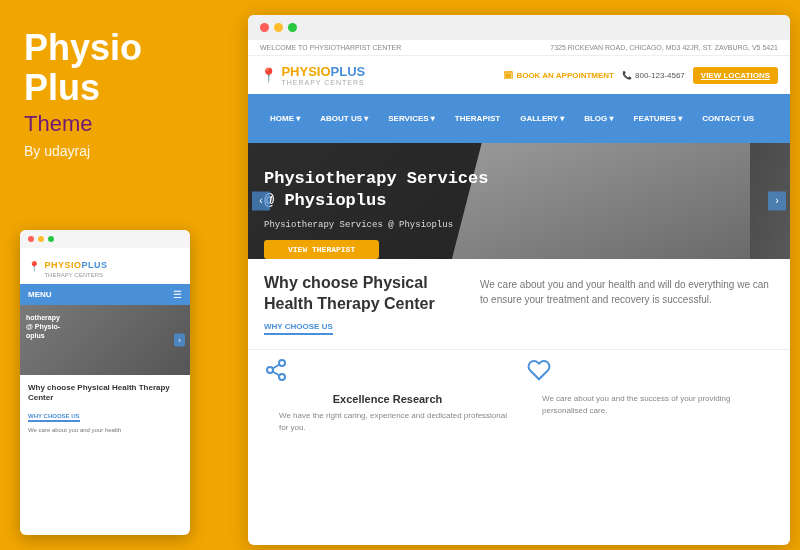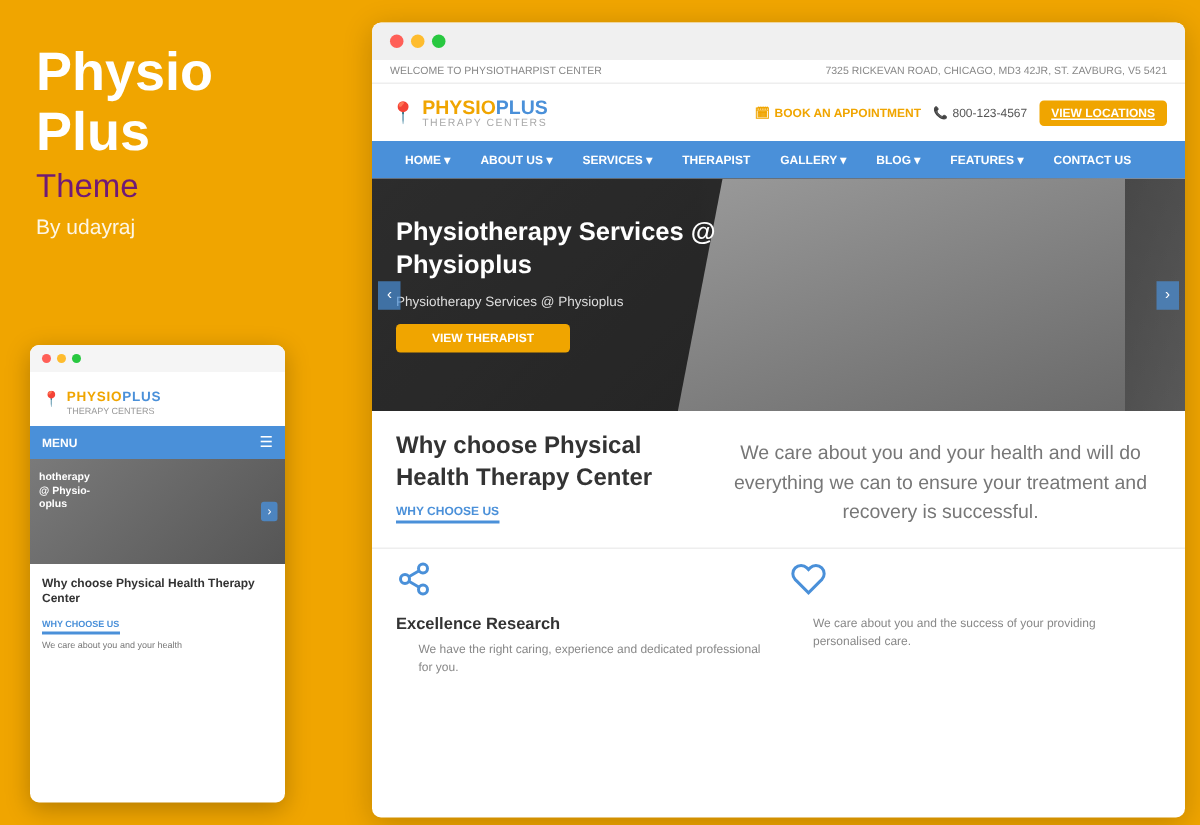--- a/index.html
+++ b/index.html
@@ -171,40 +171,41 @@
       font-size: 8px;
       font-weight: bold;
       padding: 4px 8px;
       border-radius: 3px;
       cursor: pointer;
       text-decoration: underline;
     }
 
     .site-nav {
       background: #4a90d9;
-      padding: 0 12px;
+      padding: 12px 12px;
       display: flex; align-items: center; gap: 0;
     }
     .nav-item {
       color: #fff;
       font-size: 8px;
       font-weight: bold;
       padding: 8px 10px;
       cursor: pointer;
       display: flex; align-items: center; gap: 2px;
       white-space: nowrap;
     }
 
     
     .site-hero {
       position: relative;
-      height: 155px;
+      height: 116px;
       background: linear-gradient(to right, rgba(40,40,40,0.7) 40%, transparent 100%),
                   linear-gradient(135deg, #888 0%, #666 50%, #888 100%);
       overflow: hidden;
+      font-family: Liberation Mono, monospace;
     }
     .hero-overlay {
       position: absolute;
       left: 0; top: 0; right: 0; bottom: 0;
       background: rgba(0,0,0,0.35);
     }
     .hero-person {
       position: absolute;
       right: 40px; top: 0;
       width: 55%; height: 100%;
@@ -280,25 +281,24 @@
       font-size: 8px;
       color: #4a90d9;
       font-weight: bold;
       margin-top: 6px;
       border-bottom: 2px solid #4a90d9;
       display: inline-block;
       padding-bottom: 2px;
     }
     .why-right {
       flex: 1;
-      font-size: 13px;
+      font-size: 10px;
       color: #777;
       line-height: 1.5;
       padding-top: 4px;
-      text-align: center;
     }
 
     
     .features-section {
       padding: 8px 16px 14px;
       display: flex;
       gap: 16px;
       border-top: 1px solid #eee;
     }
     .feature-item {
@@ -307,20 +307,21 @@
     .feature-icon {
       font-size: 20px;
       color: #4a90d9;
       margin-bottom: 6px;
     }
     .feature-title {
       font-size: 11px;
       font-weight: bold;
       color: #333;
       margin-bottom: 5px;
+      text-align: center;
     }
     .feature-text {
       font-size: 8px;
       color: #888;
       line-height: 1.5;
       margin-left: 15px;
     }
 
     
     .icon-share svg, .icon-heart svg, .icon-person svg {

